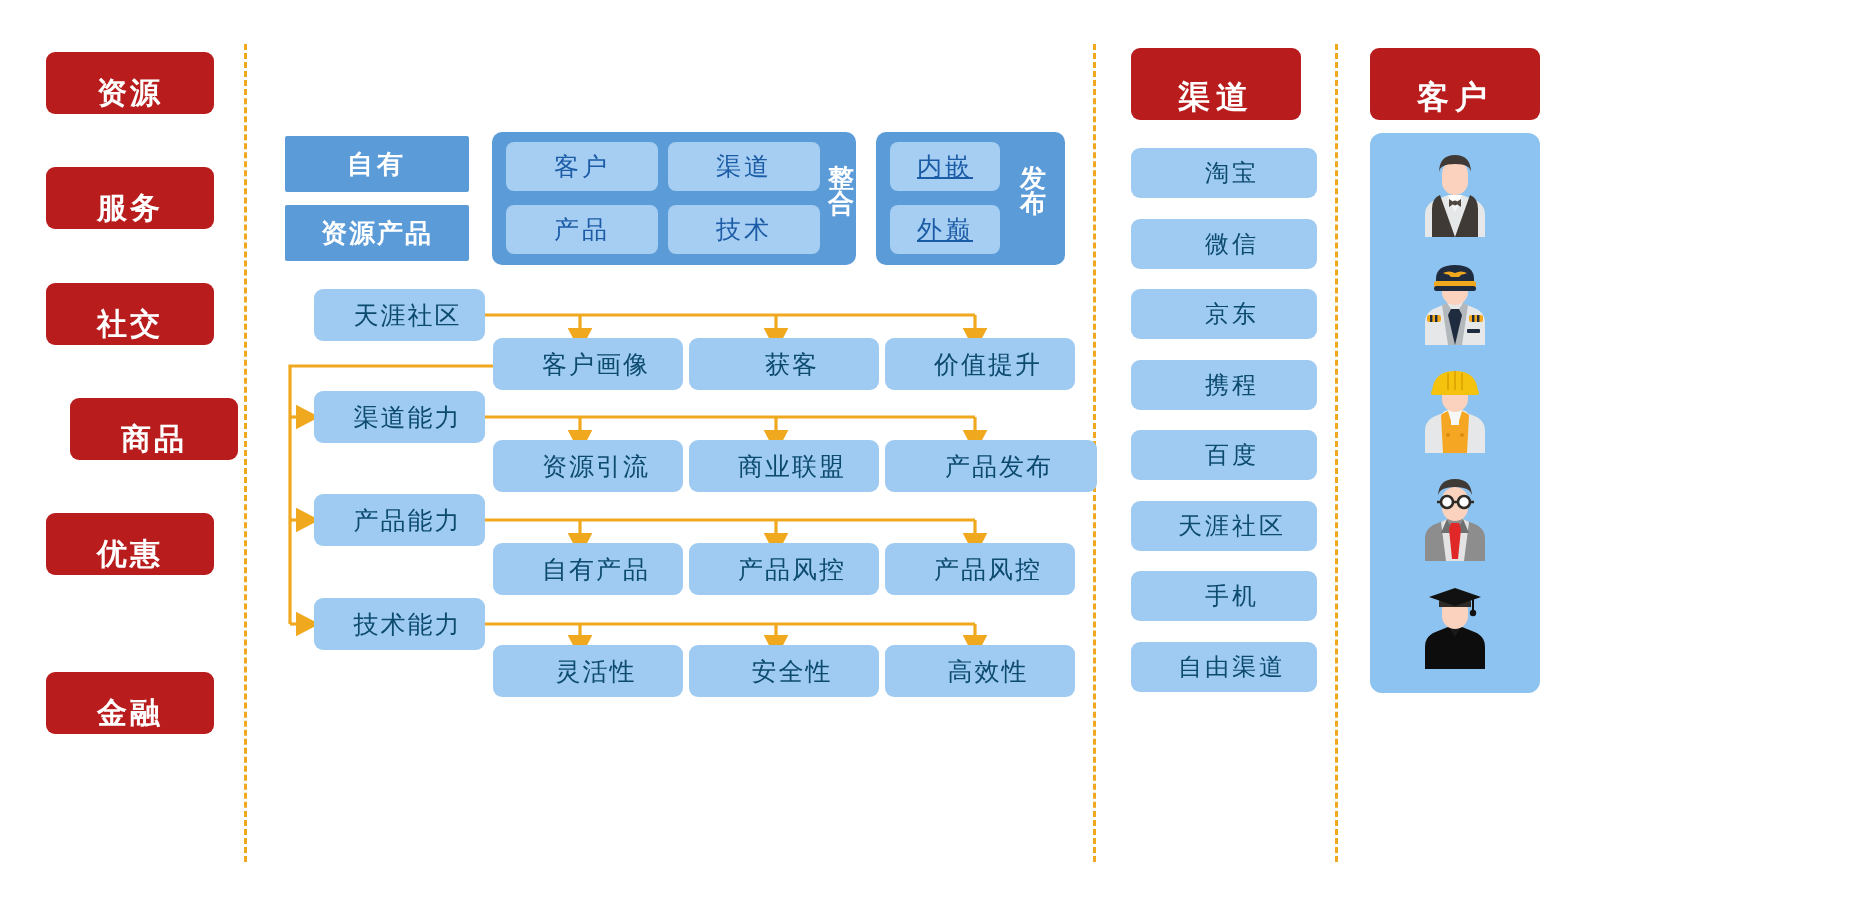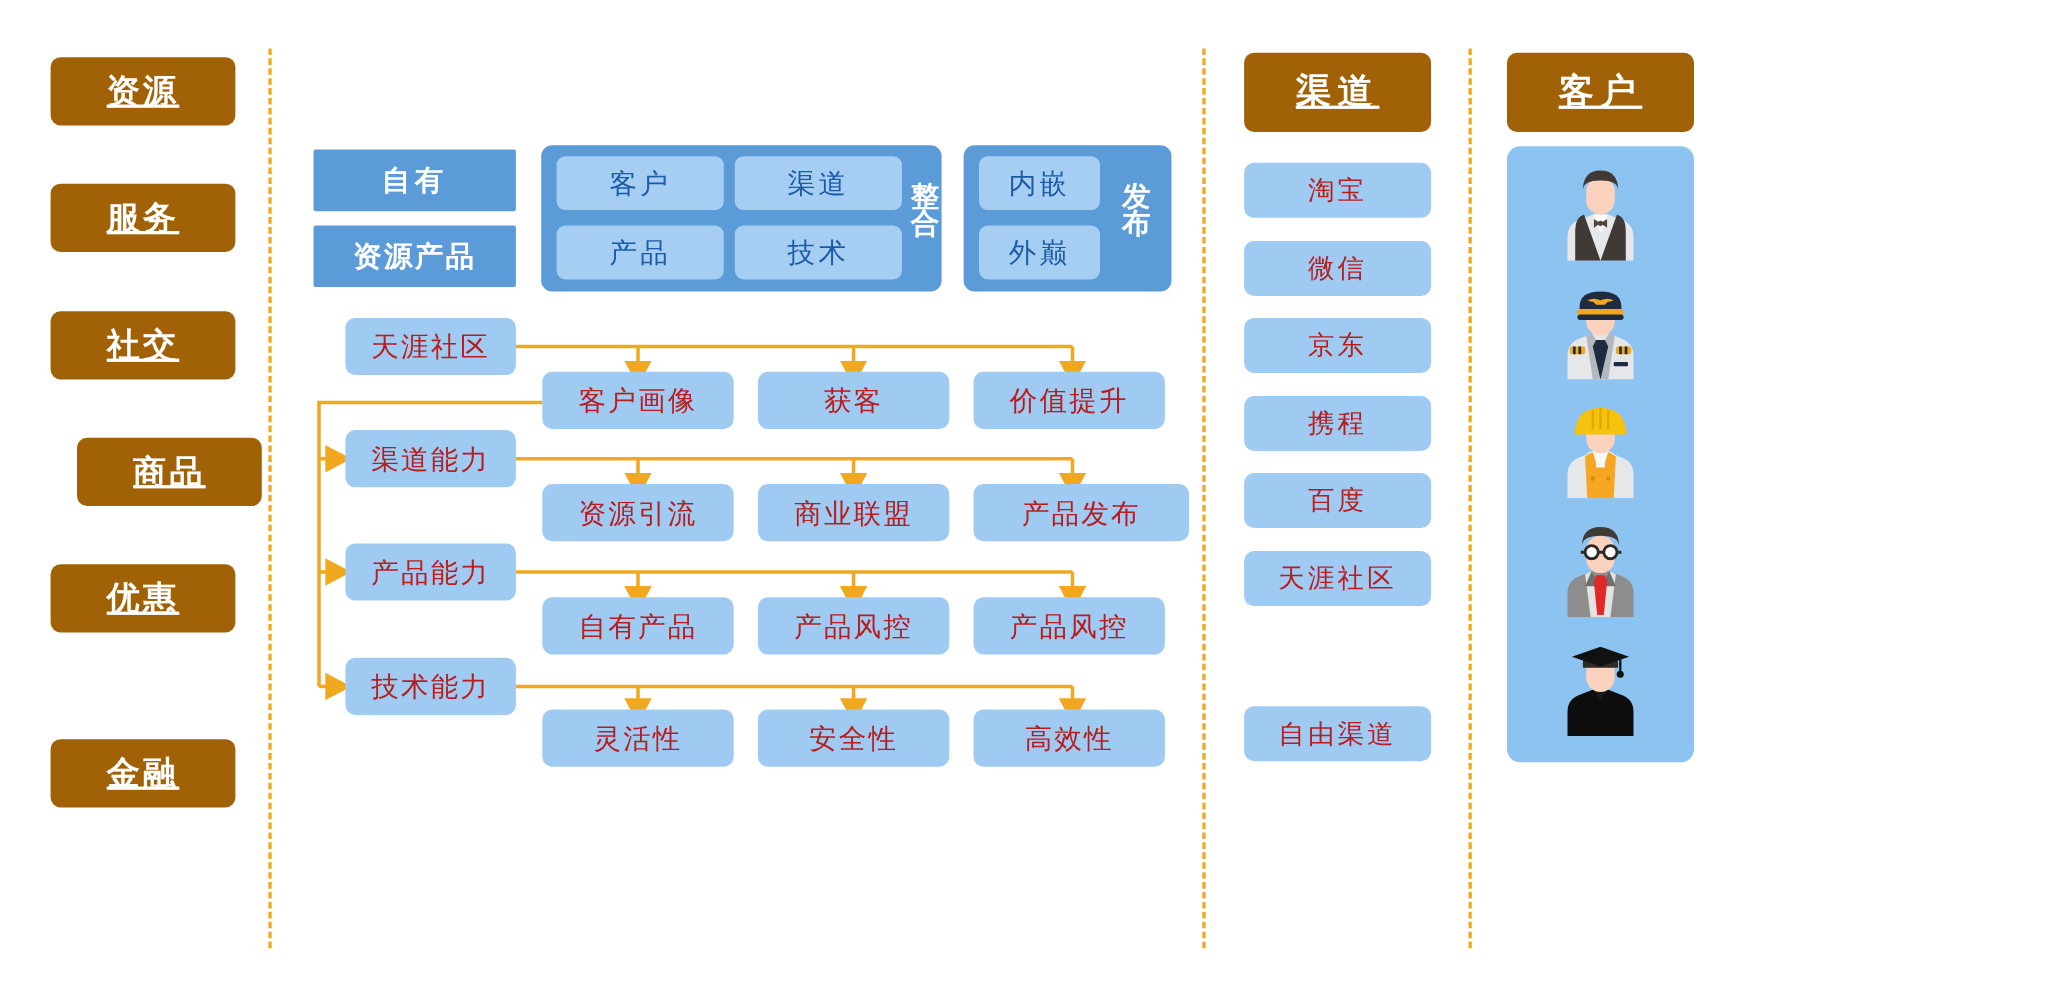--- a/index.html
+++ b/index.html
@@ -1,31 +1,31 @@
 <!DOCTYPE html>
 <html><head>
 <meta charset="utf-8">
 <style>
   html,body{margin:0;padding:0;background:#ffffff;}
   body{width:1876px;height:905px;font-family:"Liberation Sans","DejaVu Sans",sans-serif;overflow:hidden;}
   #stage{position:relative;width:1876px;height:905px;background:#fff;}
 
   
   .navy{
-    position:absolute;background:#a16207;color:#ffffff;border-radius:9px;
-    display:flex;align-items:center;justify-content:center;
-    font-weight:bold;letter-spacing:3px;text-decoration:underline;
+    position:absolute;background:#b91c1c;color:#ffffff;border-radius:9px;
+    display:flex;align-items:flex-end;justify-content:center;
+    font-weight:bold;letter-spacing:3px;
   }
   .midblue{
     position:absolute;background:#5b9bd8;color:#ffffff;border-radius:2px;
     display:flex;align-items:center;justify-content:center;font-weight:bold;
   }
   .lightblue{
-    position:absolute;background:#9fcbf2;color:#b91c1c;border-radius:9px;
-    display:flex;align-items:center;justify-content:center;
+    position:absolute;background:#9fcbf2;color:#0c4a6e;border-radius:9px;
+    display:flex;align-items:center;justify-content:center;padding-left:16px;
   }
   .palegroup{
     position:absolute;background:#5b9bd8;border-radius:10px;
   }
   .pale{
     position:absolute;background:#a6cdf2;color:#1c5ca6;border-radius:8px;
     display:flex;align-items:center;justify-content:center;
   }
   .vlabel{
     position:absolute;color:#ffffff;font-weight:bold;line-height:0.98;
@@ -45,21 +45,21 @@
   
   #bank-header{left:285px;top:48px;width:780px;height:72px;font-size:34px;letter-spacing:6px;}
 
   .cap-own{left:285px;top:136px;width:184px;height:56px;font-size:26px;letter-spacing:4px;}
   .cap-own2{left:285px;top:205px;width:184px;height:56px;font-size:26px;letter-spacing:2px;}
 
   #integrate-group{left:492px;top:132px;width:364px;height:133px;}
   #publish-group{left:876px;top:132px;width:189px;height:133px;}
 
   .ig-cell{width:152px;height:49px;font-size:25px;letter-spacing:3px;}
-  .pg-cell{width:110px;height:49px;font-size:25px;letter-spacing:3px;}
+  .pg-cell{width:110px;height:49px;font-size:25px;letter-spacing:3px;text-decoration:underline;}
 
   
   .cap{font-size:25px;letter-spacing:2px;height:52px;}
   .leaf{font-size:25px;letter-spacing:2px;height:52px;}
 
   
   #channel-header{left:1131px;top:48px;width:170px;height:72px;font-size:32px;letter-spacing:6px;}
   .chan-item{left:1131px;width:170px;height:50px;font-size:24px;letter-spacing:3px;}
 
   #customer-header{left:1370px;top:48px;width:170px;height:72px;font-size:32px;letter-spacing:6px;}
@@ -236,20 +236,23 @@
     <span>京东</span>
   </div>
   <div class="lightblue chan-item" style="top:360px;">
     <span>携程</span>
   </div>
   <div class="lightblue chan-item" style="top:430px;">
     <span>百度</span>
   </div>
   <div class="lightblue chan-item" style="top:501px;">
     <span>天涯社区</span>
+  </div>
+  <div class="lightblue chan-item" style="top:571px;">
+    <span>手机</span>
   </div>
   <div class="lightblue chan-item" style="top:642px;">
     <span>自由渠道</span>
   </div>
 
   <div class="navy" id="customer-header">
     <span>客户</span>
   </div>
 
   <div id="customer-panel">

